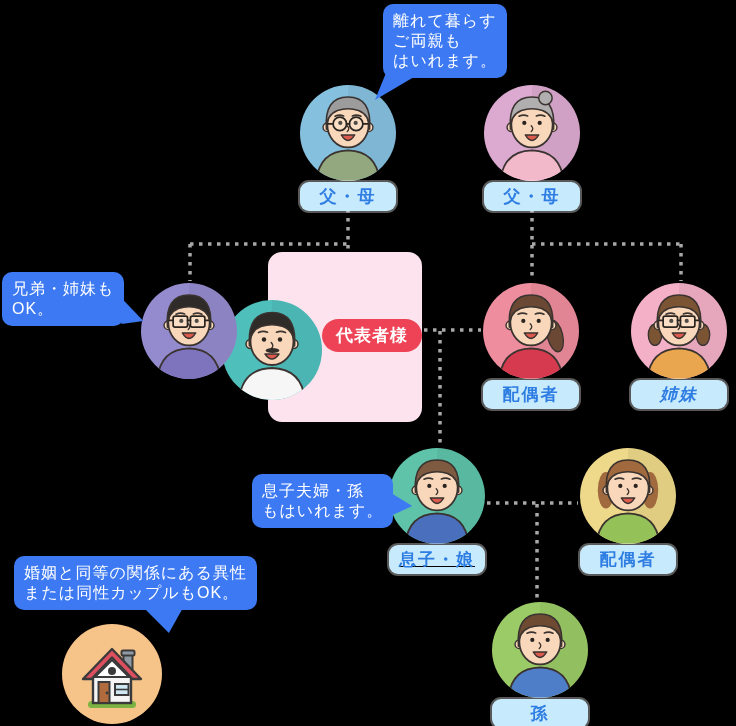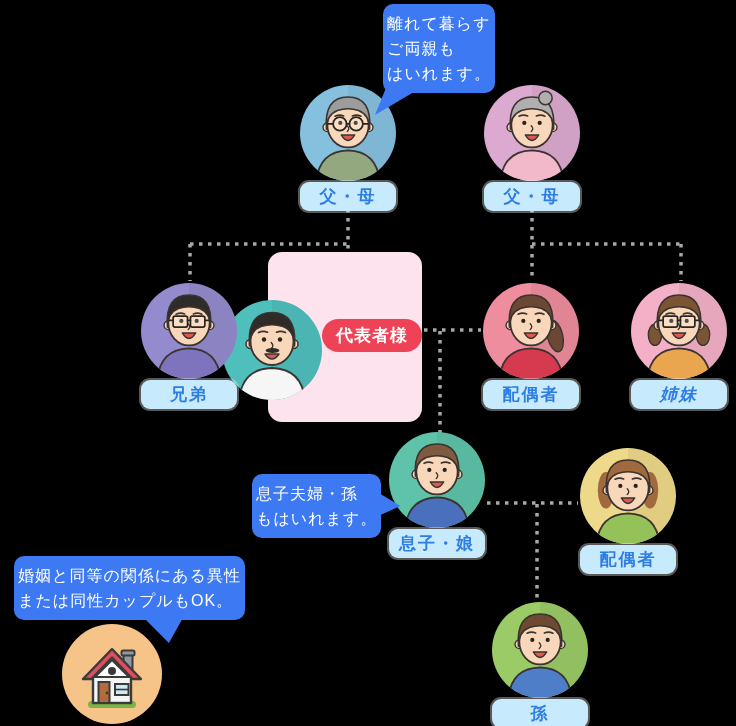--- a/index.html
+++ b/index.html
@@ -21,21 +21,21 @@
     display:flex;flex-direction:row;align-items:center;justify-content:flex-end;
   }
   .rep-card .avatar-slot{margin-top:25px;}
   .badge{
     margin-top:-3px;z-index:4;background:var(--badge-bg);color:var(--badge-text);
     font-size:17px;font-weight:bold;letter-spacing:1px;text-align:center;
     padding:5px 14px;border-radius:17px;white-space:nowrap;
   }
   .bubble{
     position:absolute;z-index:5;background:var(--bubble-bg);color:var(--bubble-text);
-    border-radius:10px;padding:7px 4px;font-size:16px;line-height:25px;
+    border-radius:10px;padding:7px 10px;font-size:16px;line-height:20px;
     letter-spacing:1px;white-space:nowrap;
   }
   .tail{position:absolute;background:var(--bubble-bg);}
   .tail-bl{left:-8px;bottom:-22px;width:44px;height:26px;clip-path:polygon(0 100%,24% 0,100% 0);}
   .tail-r1{right:-19px;bottom:2px;width:22px;height:26px;clip-path:polygon(0 0,100% 88%,0 100%);}
   .tail-r2{right:-19px;top:16px;width:22px;height:26px;clip-path:polygon(0 10%,100% 62%,0 100%);}
   .tail-br{left:128px;bottom:-23px;width:42px;height:27px;clip-path:polygon(0 0,100% 0,64% 100%);}
   .house{position:absolute;z-index:3;line-height:0;}
 </style>
 </head>
@@ -53,20 +53,24 @@
       <line x1="424" y1="330" x2="481" y2="330" stroke="#a8a8a8" stroke-width="3.5" stroke-dasharray="3.5 5.5"></line>
       <line x1="440" y1="331" x2="440" y2="446" stroke="#a8a8a8" stroke-width="3.5" stroke-dasharray="3.5 5.5"></line>
       <line x1="487" y1="503" x2="578" y2="503" stroke="#a8a8a8" stroke-width="3.5" stroke-dasharray="3.5 5.5"></line>
       <line x1="537" y1="504" x2="537" y2="600" stroke="#a8a8a8" stroke-width="3.5" stroke-dasharray="3.5 5.5"></line>
     </svg>
 
   <div class="bubble" style="left:383px;top:4px;">
     <div class="bubble-text">離れて暮らす<br>ご両親も<br>はいれます。</div>
     <div class="tail tail-bl"></div>
   </div>
+  <div class="bubble" style="left:2px;top:272px;">
+    <div class="bubble-text">兄弟・姉妹も<br>OK。</div>
+    <div class="tail tail-r1"></div>
+  </div>
   <div class="bubble" style="left:252px;top:474px;">
     <div class="bubble-text">息子夫婦・孫<br>もはいれます。</div>
     <div class="tail tail-r2"></div>
   </div>
   <div class="bubble" style="left:14px;top:556px;">
     <div class="bubble-text">婚姻と同等の関係にある異性<br>または同性カップルもOK。</div>
     <div class="tail tail-br"></div>
   </div>
 
   <div class="person" style="left:300px;top:85px;">
@@ -150,21 +154,20 @@
       <circle cx="42" cy="39.5" r="2.2" fill="#29241f"></circle>
       <circle cx="58" cy="39.5" r="2.2" fill="#29241f"></circle>
       <rect x="33.5" y="34.5" width="15" height="11.5" rx="2" fill="rgba(255,255,255,0.18)" stroke="#29241f" stroke-width="1.8"></rect>
                <rect x="51.5" y="34.5" width="15" height="11.5" rx="2" fill="rgba(255,255,255,0.18)" stroke="#29241f" stroke-width="1.8"></rect>
                <path d="M48.5 39 H51.5 M33.5 39 H29.5 M66.5 39 H70.5" stroke="#29241f" stroke-width="1.8"></path>
       <path d="M49.2 42.5 q3.2 3.4 0 6" fill="none" stroke="#3a3330" stroke-width="1.4"></path>
 
       <path d="M43 52 Q50 63.5 57 52 Z" fill="#dd5a4e" stroke="#3a3330" stroke-width="1.5" stroke-linejoin="round"></path>
     </g>
   </svg></div>
-    <div class="pill">兄弟</div>
   </div>
 
   <div class="rep-card" style="left:268px;top:252px;width:154px;height:170px;">
     <div class="avatar-slot"><svg viewBox="0 0 100 100" width="100" height="100">
     <defs>
             <clipPath id="clip3">
               <circle cx="50" cy="50" r="50"></circle>
             </clipPath>
           </defs>
     <circle cx="50" cy="50" r="50" fill="#4fbfbc"></circle>
@@ -242,21 +245,21 @@
                <rect x="51.5" y="34.5" width="15" height="11.5" rx="2" fill="rgba(255,255,255,0.18)" stroke="#29241f" stroke-width="1.8"></rect>
                <path d="M48.5 39 H51.5 M33.5 39 H29.5 M66.5 39 H70.5" stroke="#29241f" stroke-width="1.8"></path>
       <path d="M49.2 42.5 q3.2 3.4 0 6" fill="none" stroke="#3a3330" stroke-width="1.4"></path>
 
       <path d="M43 52 Q50 63.5 57 52 Z" fill="#dd5a4e" stroke="#3a3330" stroke-width="1.5" stroke-linejoin="round"></path>
     </g>
   </svg></div>
     <div class="pill">姉妹</div>
   </div>
 
-  <div class="person" style="left:389px;top:432px;">
+  <div class="person" style="left:389px;top:448px;text-decoration:underline;">
     <div class="avatar-slot"><svg viewBox="0 0 100 100" width="96" height="96">
     <defs>
             <clipPath id="clip6">
               <circle cx="50" cy="50" r="50"></circle>
             </clipPath>
           </defs>
     <circle cx="50" cy="50" r="50" fill="#5ec3a9"></circle>
     <path d="M50 0 A50 50 0 0 1 50 100 Z" fill="rgba(0,0,0,0.05)"></path>
     <g clip-path="url(#clip6)" stroke-linecap="round">
 

